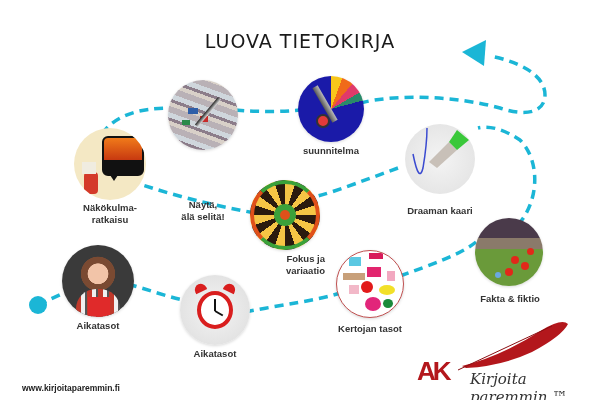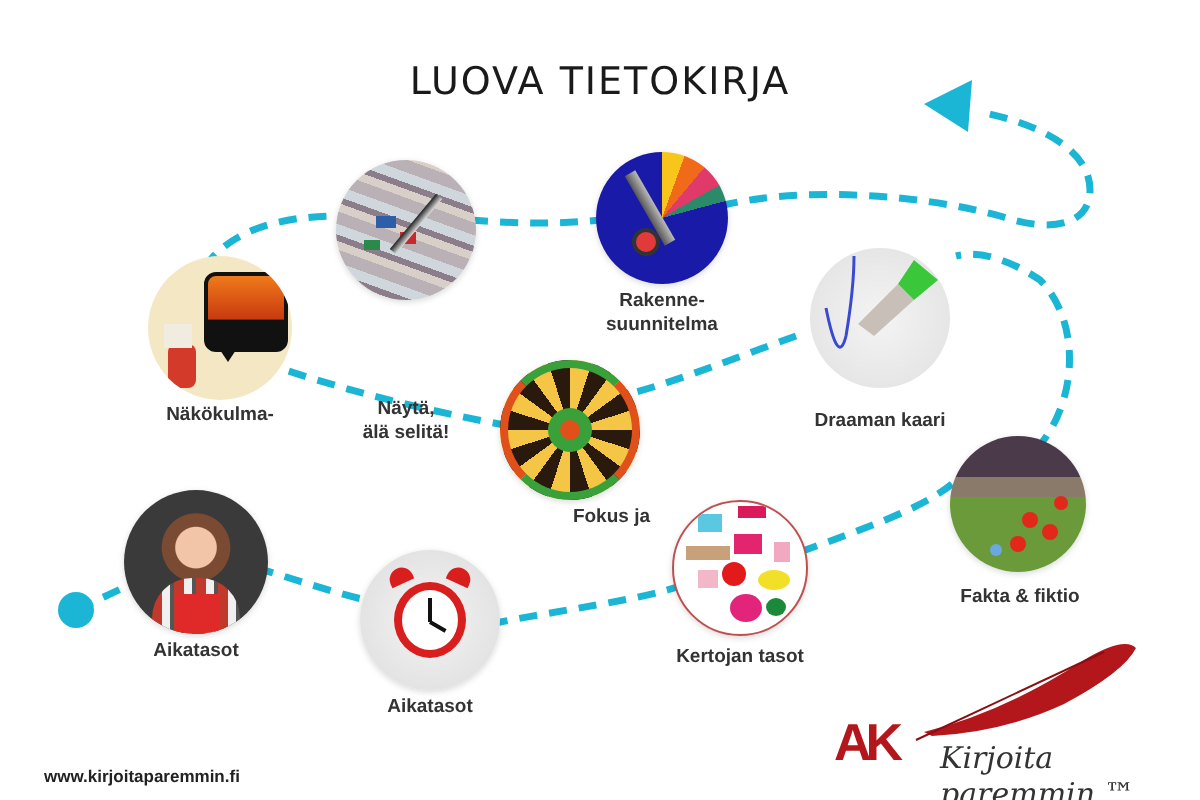--- a/index.html
+++ b/index.html
@@ -56,20 +56,21 @@
 
 <div class="node">
   <div class="circle" style="left:74px;top:128px;width:72px;height:72px;background:#f4e8c4;box-shadow:none;">
     <div style="position:absolute;left:28px;top:8px;width:38px;height:36px;border-radius:6px;background:linear-gradient(#f07a1a,#c83a10 60%,#111 61%);border:2px solid #111;"></div>
     <div style="position:absolute;left:34px;top:44px;width:0;height:0;border-left:6px solid transparent;border-right:6px solid transparent;border-top:9px solid #111;"></div>
     <div style="position:absolute;left:10px;top:44px;width:14px;height:22px;background:#d43a2a;border-radius:4px;"></div>
     <div style="position:absolute;left:8px;top:34px;width:14px;height:12px;background:#f0ece0;"></div>
   </div>
   <div class="label" style="left:70px;top:202px;width:80px;">
     <div>Näkökulma-</div>
+      <div>ratkaisu</div>
   </div>
 </div>
 
 <div class="node">
   <div class="circle" style="left:168px;top:80px;width:70px;height:70px;background:repeating-linear-gradient(20deg,#b9b1b6 0 6px,#d8d0c8 6px 10px,#8c7d8a 10px 13px,#cfd6dc 13px 18px);">
     <div style="position:absolute;left:20px;top:28px;width:10px;height:6px;background:#2e5ea8;"></div>
     <div style="position:absolute;left:32px;top:36px;width:8px;height:6px;background:#c62a2a;"></div>
     <div style="position:absolute;left:14px;top:40px;width:8px;height:5px;background:#2a8a4a;"></div>
     <div style="position:absolute;left:38px;top:14px;width:4px;height:36px;background:linear-gradient(90deg,#222,#ddd);transform:rotate(40deg);"></div>
   </div>
@@ -80,30 +81,30 @@
 </div>
 
 <div class="node">
   <div class="circle" style="left:250px;top:180px;width:70px;height:70px;background:repeating-conic-gradient(#f5c545 0 18deg,#2a1a0e 18deg 36deg);">
     <div style="position:absolute;left:0;top:0;width:70px;height:70px;border-radius:50%;box-sizing:border-box;border:4px solid;border-color:#3aa13a #e0501a #3aa13a #e0501a;"></div>
     <div style="position:absolute;left:24px;top:24px;width:22px;height:22px;border-radius:50%;background:#3aa13a;"></div>
     <div style="position:absolute;left:30px;top:30px;width:10px;height:10px;border-radius:50%;background:#e0501a;"></div>
   </div>
   <div class="label" style="left:245px;top:253px;width:80px;text-align:right;">
     <div>Fokus ja</div>
+      <div>variaatio</div>
   </div>
 </div>
 
 <div class="node">
   <div class="circle" style="left:298px;top:76px;width:66px;height:66px;background:conic-gradient(from 0deg,#f8c61a 0 20deg,#f06a1a 20deg 40deg,#e03a6a 40deg 60deg,#2a8a6a 60deg 75deg,#1a1aa8 75deg 360deg);">
     <div style="position:absolute;left:24px;top:8px;width:6px;height:40px;background:linear-gradient(90deg,#555,#bbb);transform:rotate(-30deg);"></div>
     <div style="position:absolute;left:18px;top:38px;width:10px;height:10px;border-radius:50%;background:#e23a3a;border:2px solid #333;"></div>
   </div>
   <div class="label" style="left:290px;top:145px;width:82px;">
-    <div>Rakenne-</div>
       <div>suunnitelma</div>
   </div>
 </div>
 
 <div class="node">
   <div class="circle" style="left:336px;top:250px;width:68px;height:68px;background:#fff;border:1px solid #c05050;box-sizing:border-box;">
     <div style="position:absolute;left:12px;top:6px;width:12px;height:9px;background:#5bc8e2;"></div>
     <div style="position:absolute;left:32px;top:2px;width:14px;height:6px;background:#d81a5a;"></div>
     <div style="position:absolute;left:30px;top:16px;width:14px;height:10px;background:#e2256e;"></div>
     <div style="position:absolute;left:6px;top:22px;width:22px;height:7px;background:#c8a07a;"></div>

